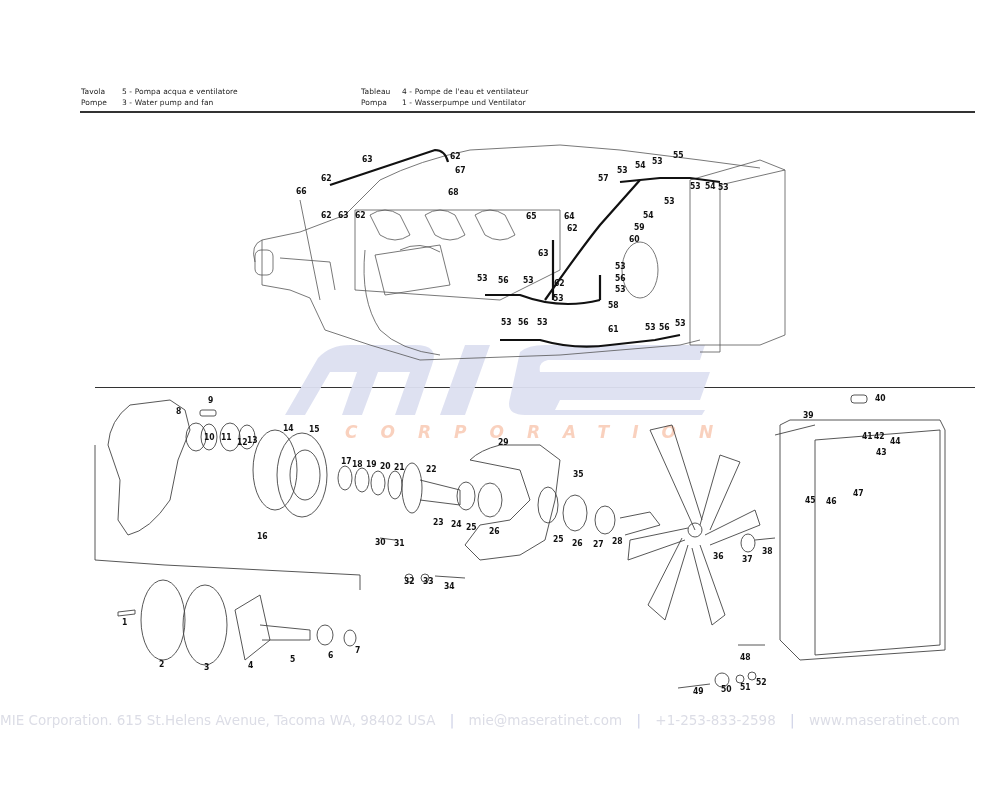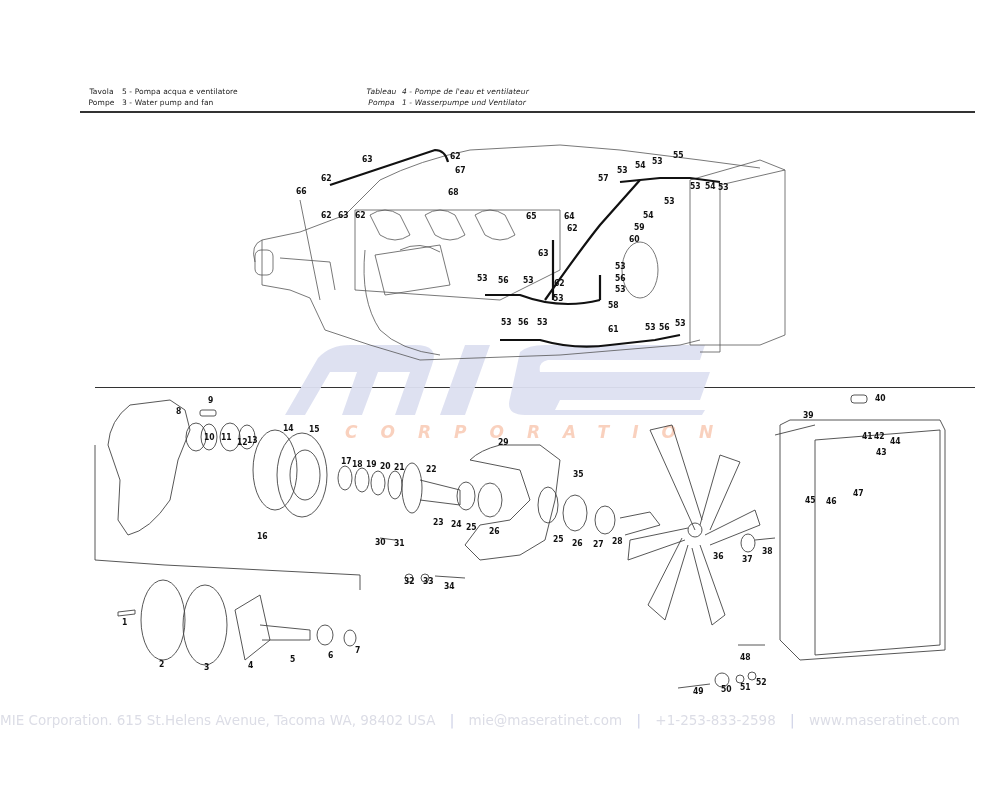--- a/index.html
+++ b/index.html
@@ -1,20 +1,20 @@
 <!DOCTYPE html>
 <html><head>
 <meta charset="utf-8">
 <style>
   html, body { margin: 0; padding: 0; background: #ffffff; }
   body { width: 1000px; height: 800px; position: relative; overflow: hidden;
          font-family: "DejaVu Sans", sans-serif; color: #111; }
   .hdr { position: absolute; font-size: 7.5px; line-height: 11px; color: #222; letter-spacing: 0.1px; }
   .hdr .row { display: flex; }
-  .hdr .k { display: inline-block; width: 41px; text-align: center; }
+  .hdr .k { display: inline-block; width: 41px; }
   .hdr .v { display: inline-block; }
   .rule { position: absolute; height: 1px; background: #333; }
   .diagram { position: absolute; left: 0; top: 0; width: 1000px; height: 800px; }
   .lbl { font-family: "DejaVu Sans Condensed", "DejaVu Sans", sans-serif; font-weight: bold; font-size: 8.5px; fill: #111; }
   .wm-big { position: absolute; left: 0; top: 0; width: 1000px; height: 800px; pointer-events: none; }
   .wm-corp { position: absolute; left: 345px; top: 422px; width: 360px; font-family: "DejaVu Sans", sans-serif;
              font-weight: bold; font-style: italic; font-size: 17px; letter-spacing: 23px; color: #f9c9b3; opacity: 0.85; }
   .footer { position: absolute; left: 0; top: 712px; width: 884px; text-align: center; font-family: "DejaVu Sans", sans-serif;
             font-size: 13.5px; color: #dcdde6; white-space: nowrap; }
   .footer .sep { color: #cdd0e6; margin: 0 10px; }
@@ -25,21 +25,21 @@
 <div class="hdr" style="left:81px; top:86px;">
   <div class="row">
       <span class="k">Tavola</span>
       <span class="v">5 - Pompa acqua e ventilatore</span>
     </div>
   <div class="row">
       <span class="k">Pompe</span>
       <span class="v">3 - Water pump and fan</span>
     </div>
 </div>
-<div class="hdr" style="left:361px; top:86px;font-style:italic;">
+<div class="hdr" style="left:361px; top:86px;">
   <div class="row">
       <span class="k">Tableau</span>
       <span class="v">4 - Pompe de l'eau et ventilateur</span>
     </div>
   <div class="row">
       <span class="k">Pompa</span>
       <span class="v">1 - Wasserpumpe und Ventilator</span>
     </div>
 </div>
 <div class="rule" style="left:80px; top:111px; width:895px; height:1.5px;"></div>

